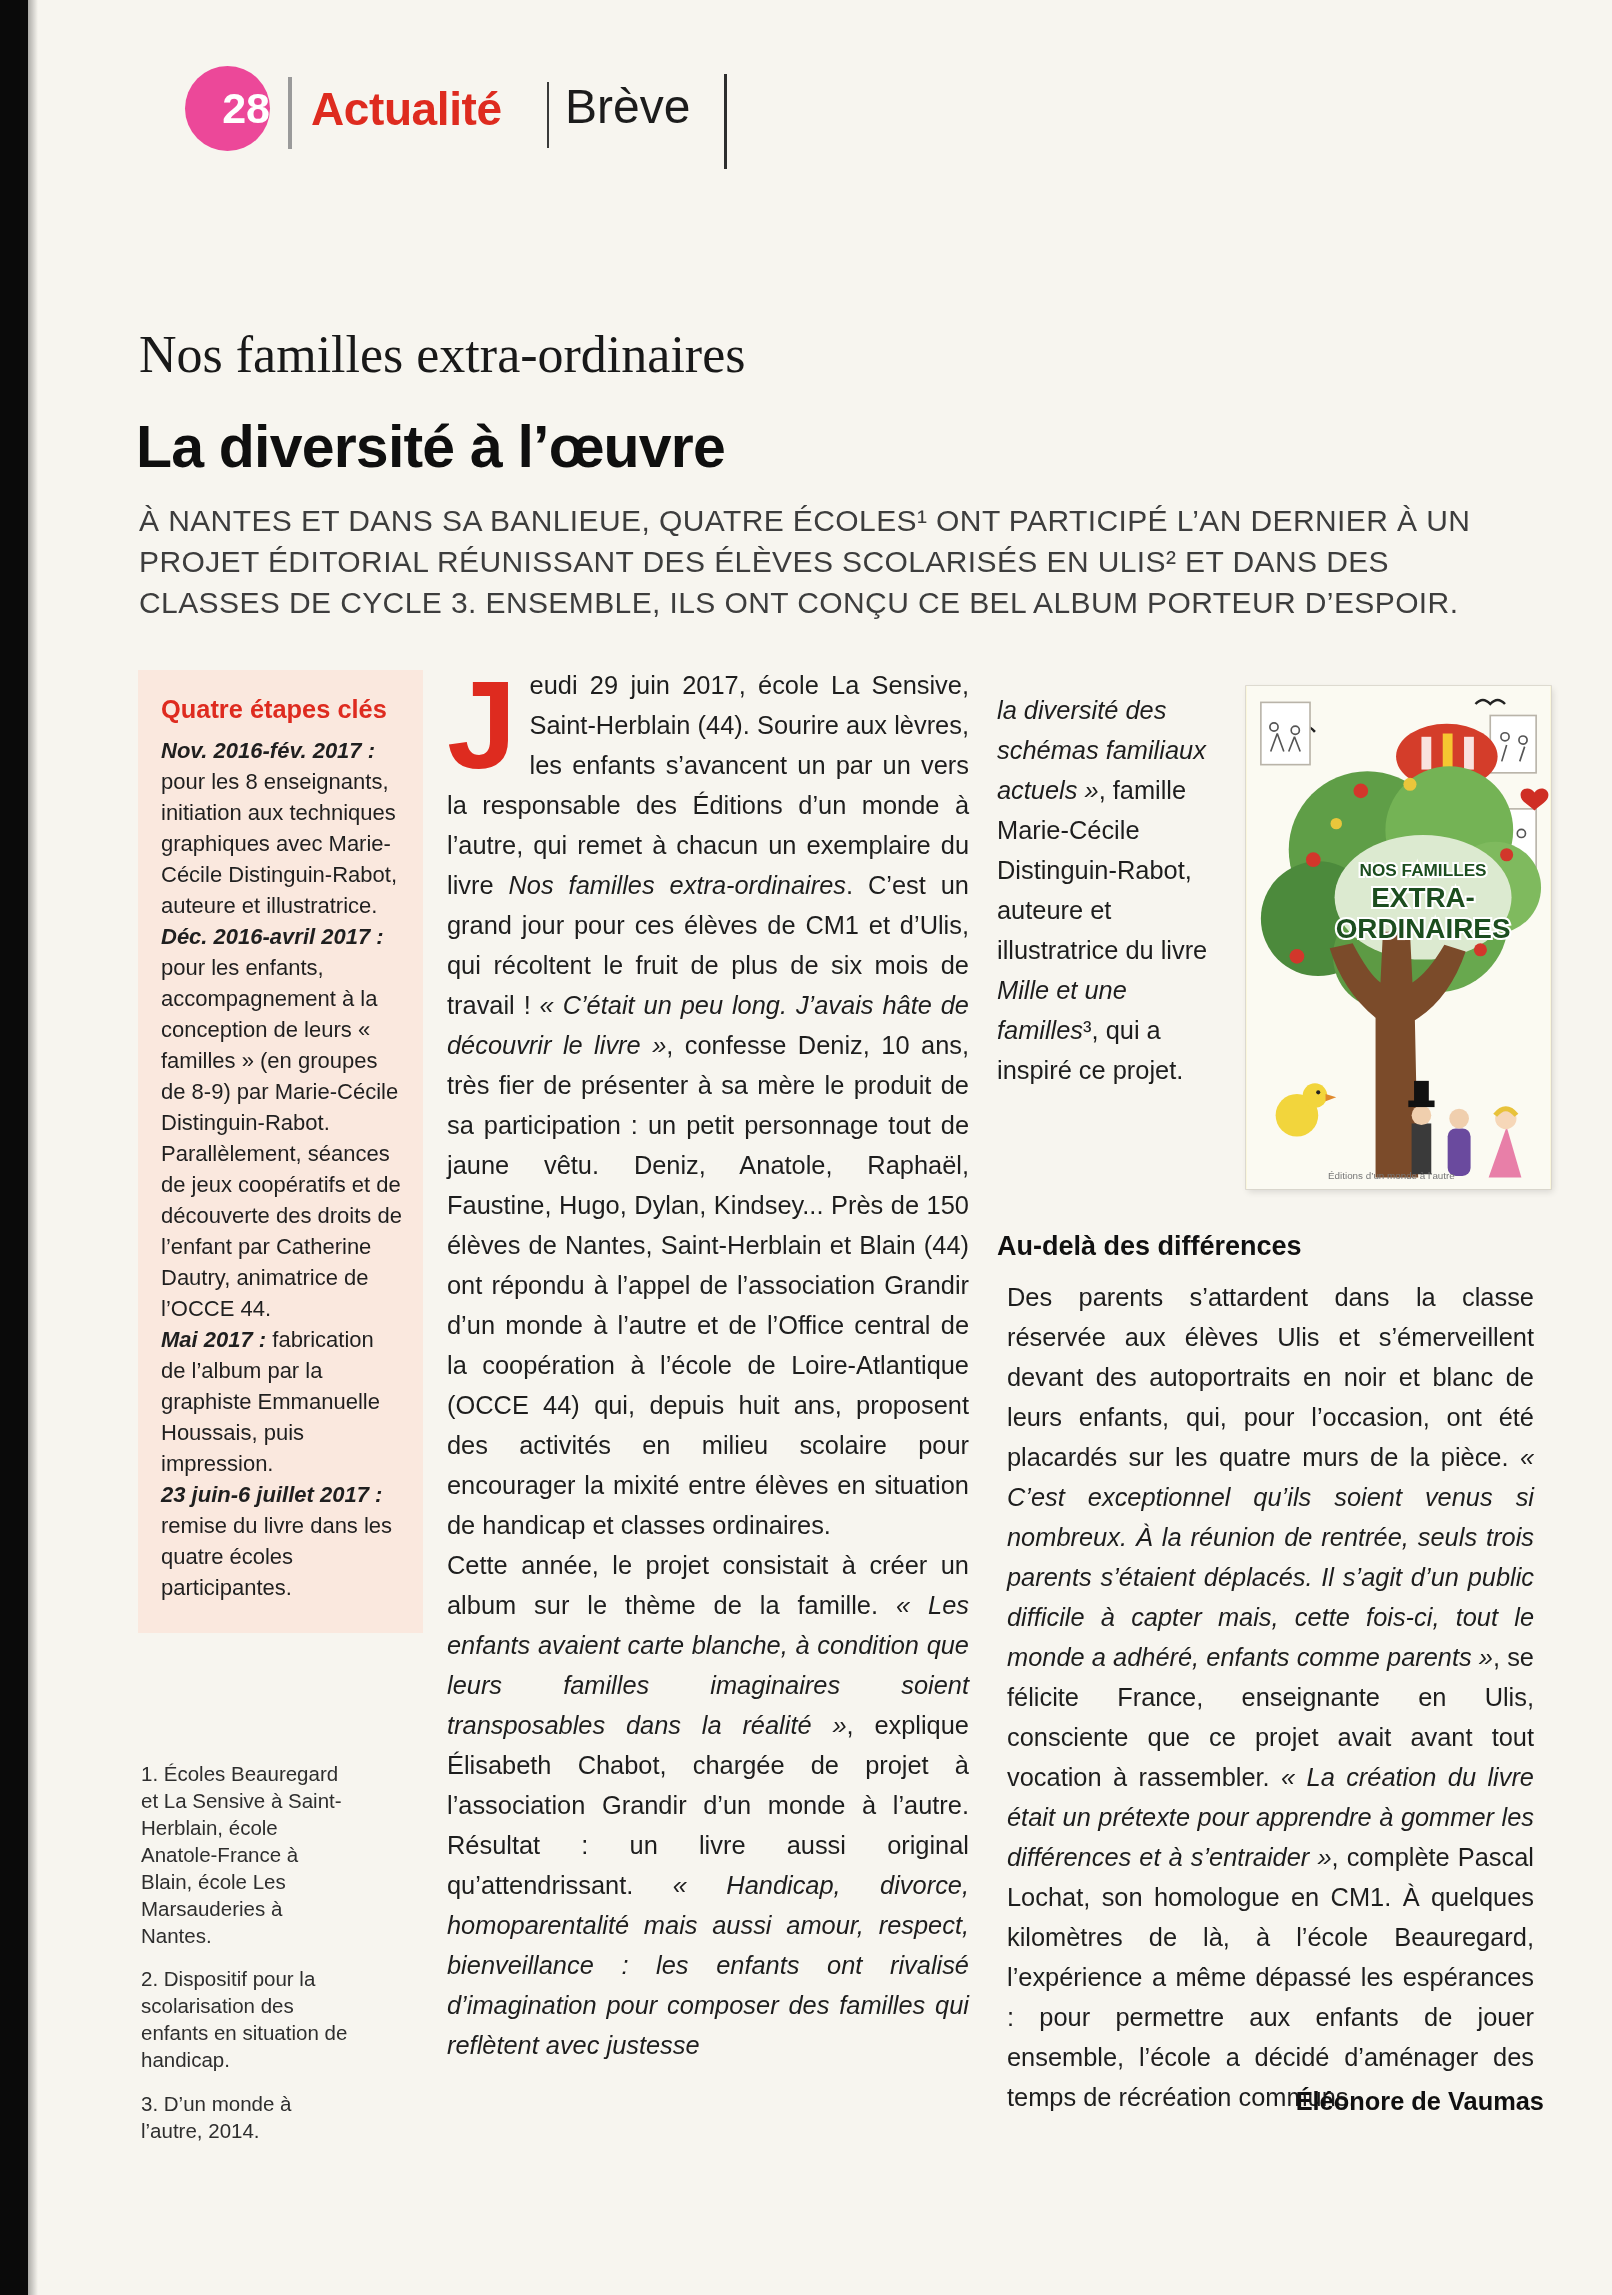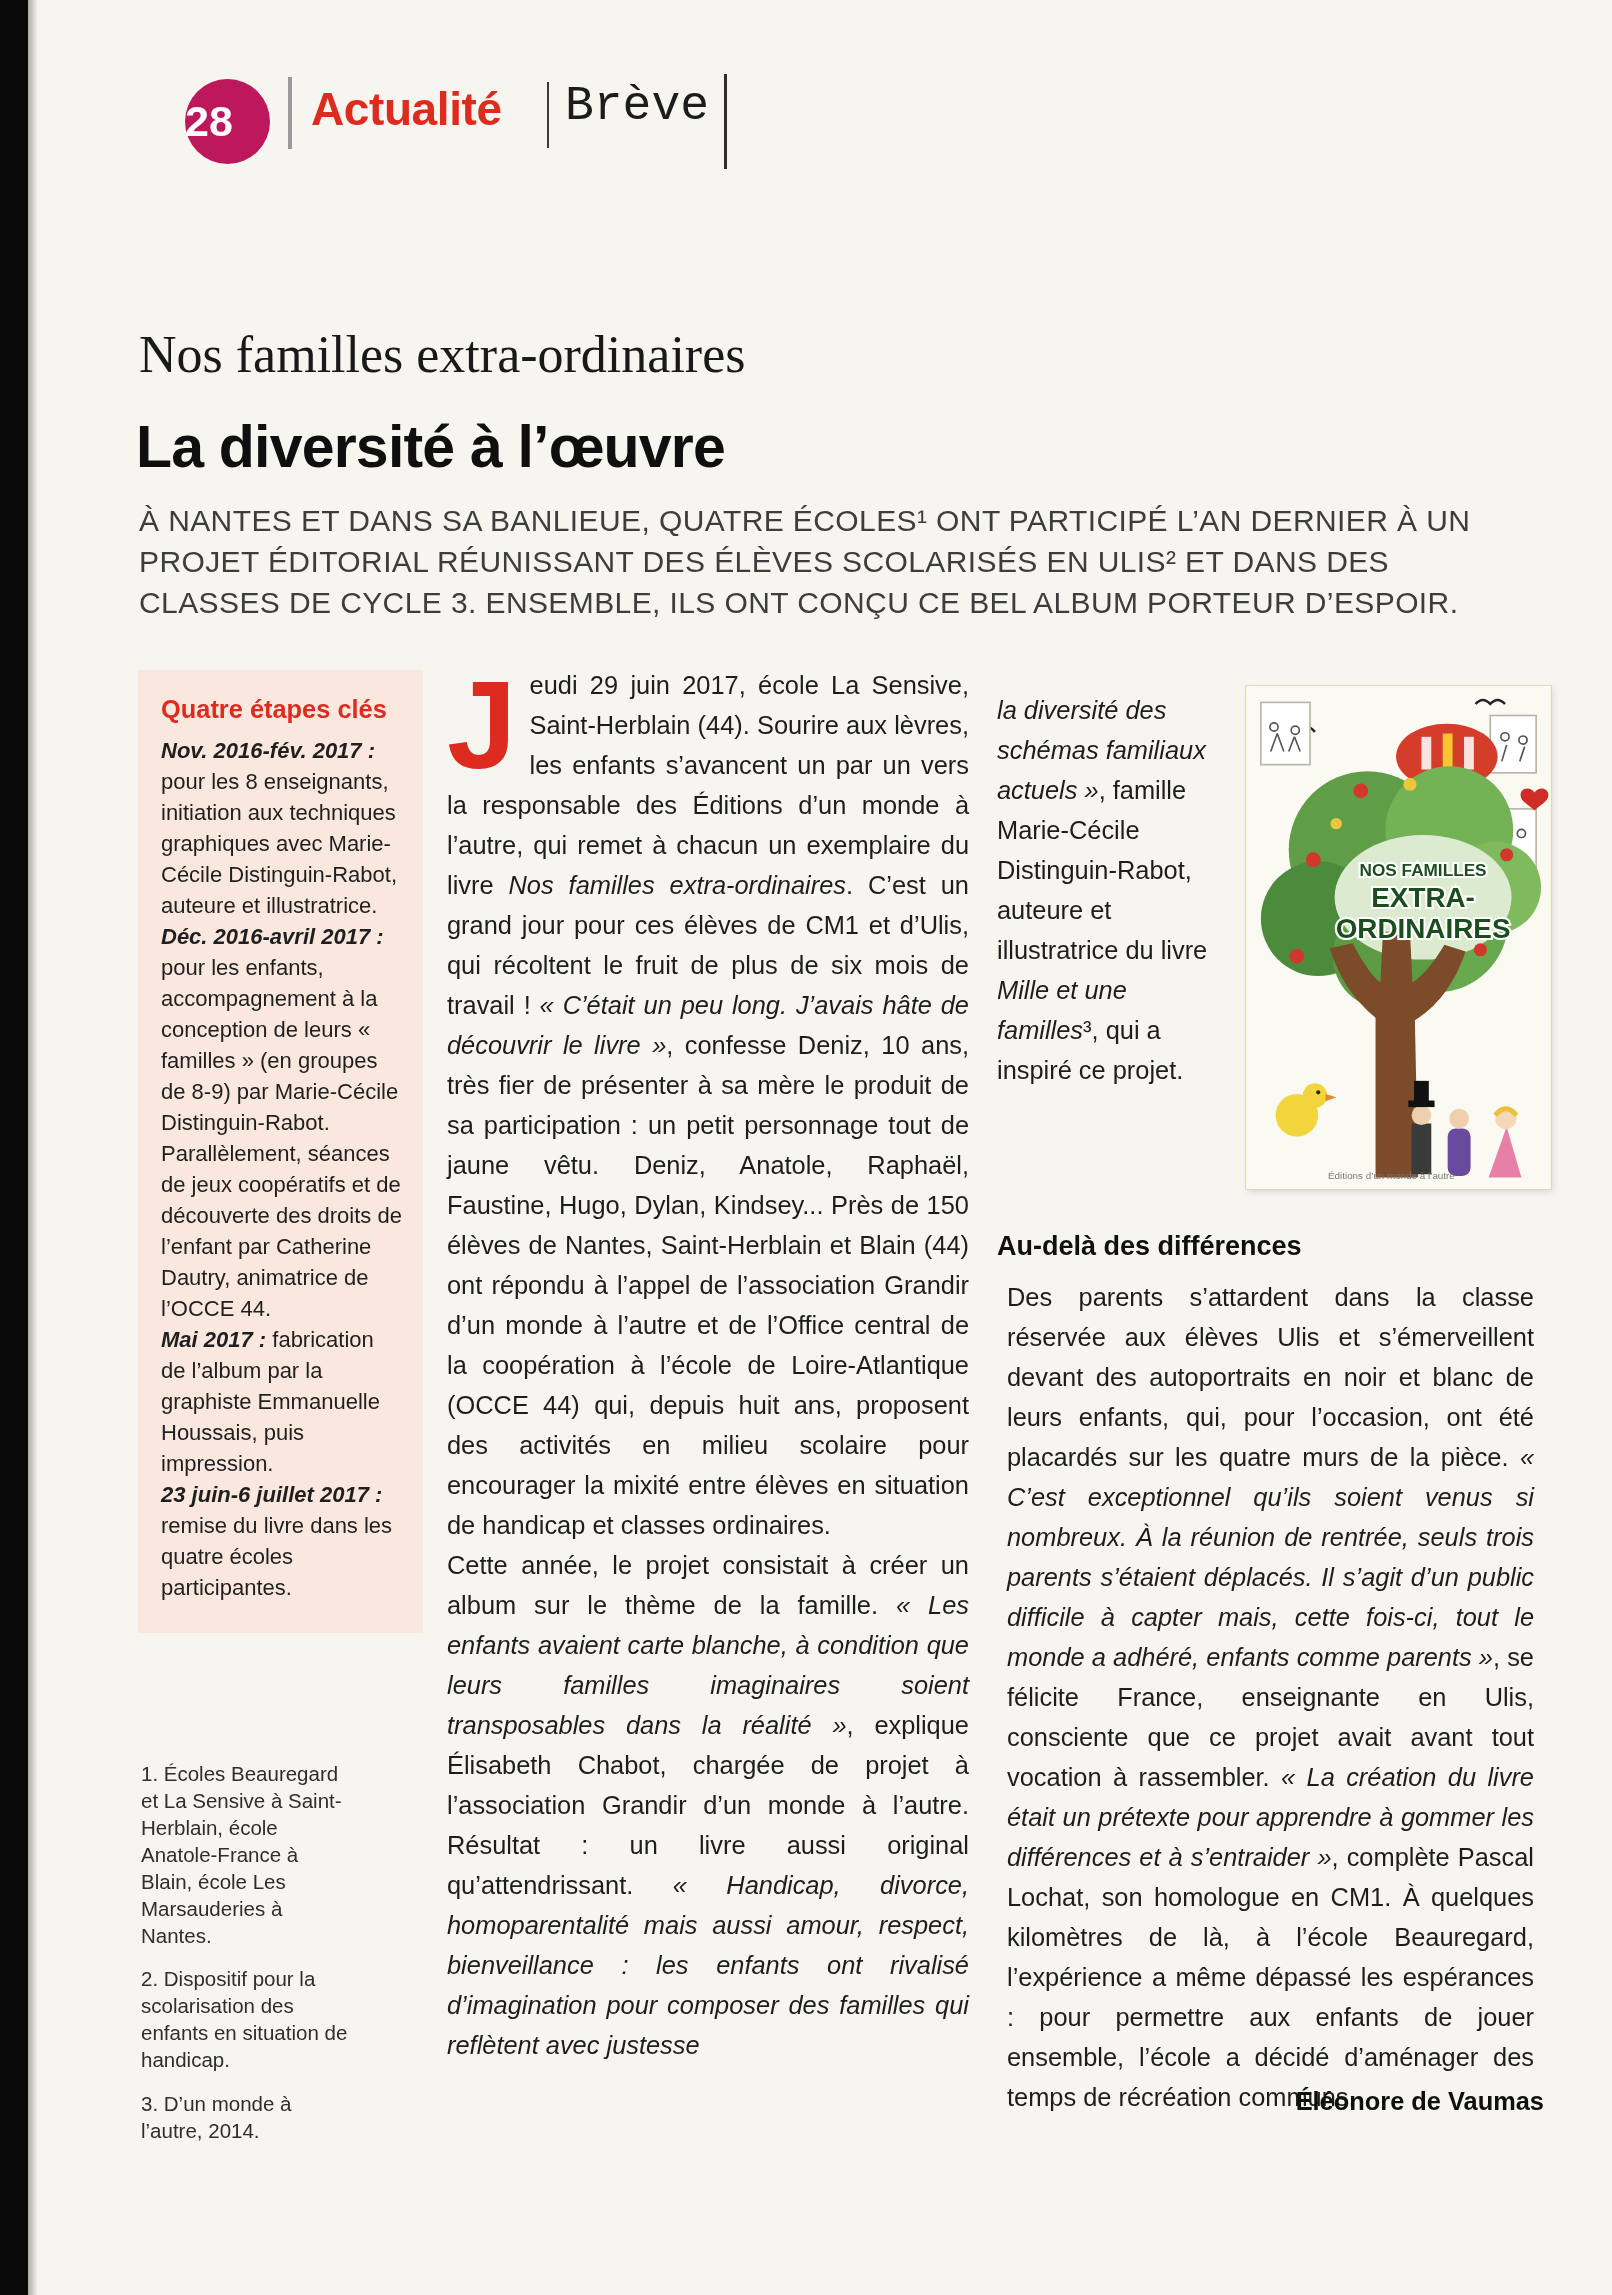--- a/index.html
+++ b/index.html
@@ -11,28 +11,28 @@
   html,body{margin:0;padding:0;background:#d8d5cf;}
   .page{
     position:relative;width:1613px;height:2295px;background:var(--paper);
     overflow:hidden;font-family:"Liberation Sans",sans-serif;color:var(--ink);
   }
   .scan-edge{position:absolute;left:0;top:0;width:28px;height:100%;background:#0a0a0a;}
   .scan-edge-soft{position:absolute;left:28px;top:0;width:9.8px;height:100%;
     background:linear-gradient(to right,rgba(0,0,0,.30),rgba(0,0,0,0));}
 
   
-  .badge{position:absolute;left:185px;top:79px;width:85px;height:85px;border-radius:50%;
-    background:#be185d;color:#fff;display:flex;align-items:center;justify-content:flex-start;
+  .badge{position:absolute;left:185px;top:66px;width:85px;height:85px;border-radius:50%;
+    background:#ec4899;color:#fff;display:flex;align-items:center;justify-content:flex-end;
     font-size:43px;font-weight:bold;}
   .hdr-div1{position:absolute;left:288px;top:77px;width:4.1px;height:72px;background:#9a9a9a;}
   .section-label{position:absolute;left:311px;top:82px;font-size:46px;font-weight:bold;
     color:var(--accent);letter-spacing:-0.4px;}
   .hdr-div2{position:absolute;left:547px;top:82px;width:1.6px;height:66px;background:#3a3a3a;}
-  .subsection-label{position:absolute;left:565px;top:79px;font-family:Liberation Mono, monospace;
+  .subsection-label{position:absolute;left:565px;top:79px;font-family:Liberation Sans, sans-serif;
     font-size:48px;color:#1c1c1c;}
   .hdr-div3{position:absolute;left:724px;top:74px;width:2.5px;height:95px;background:#2e2e2e;}
 
   
   .kicker{position:absolute;left:139px;top:325px;font-family:"Liberation Serif",serif;
     font-size:52px;color:#191919;}
   .title{position:absolute;left:136px;top:413px;font-size:59px;font-weight:bold;color:#0f0f0f;
     letter-spacing:-0.8px;}
   .standfirst{position:absolute;left:139px;top:500px;width:1385px;font-size:30px;
     line-height:41px;color:#3d3d3d;letter-spacing:0.4px;}

